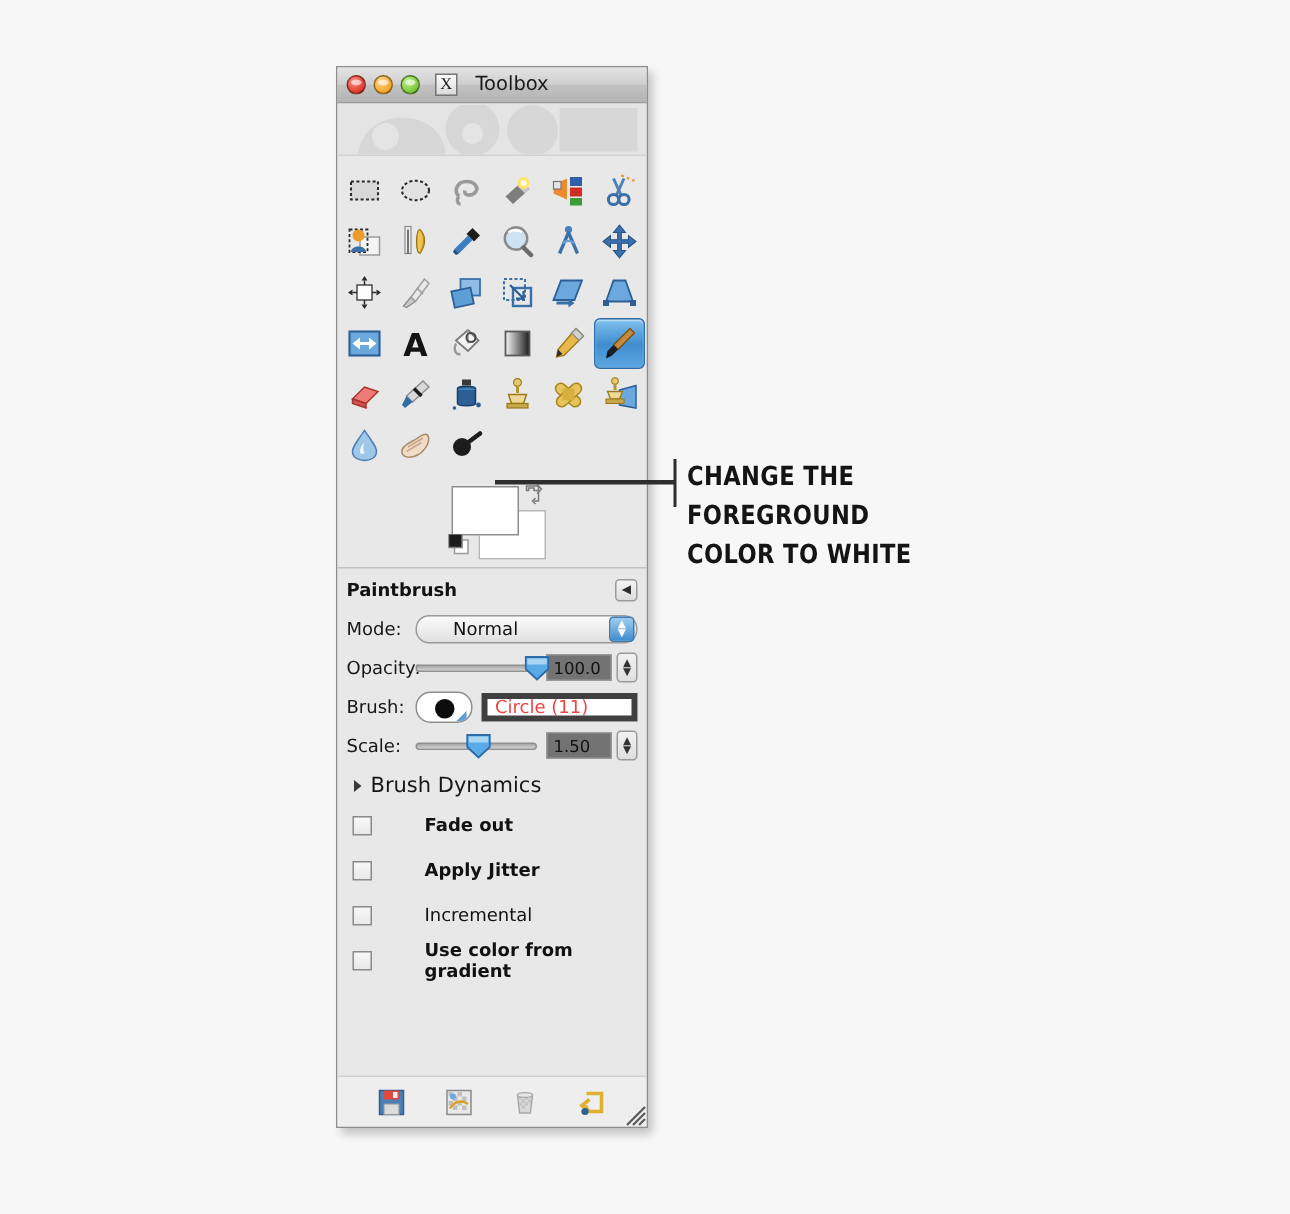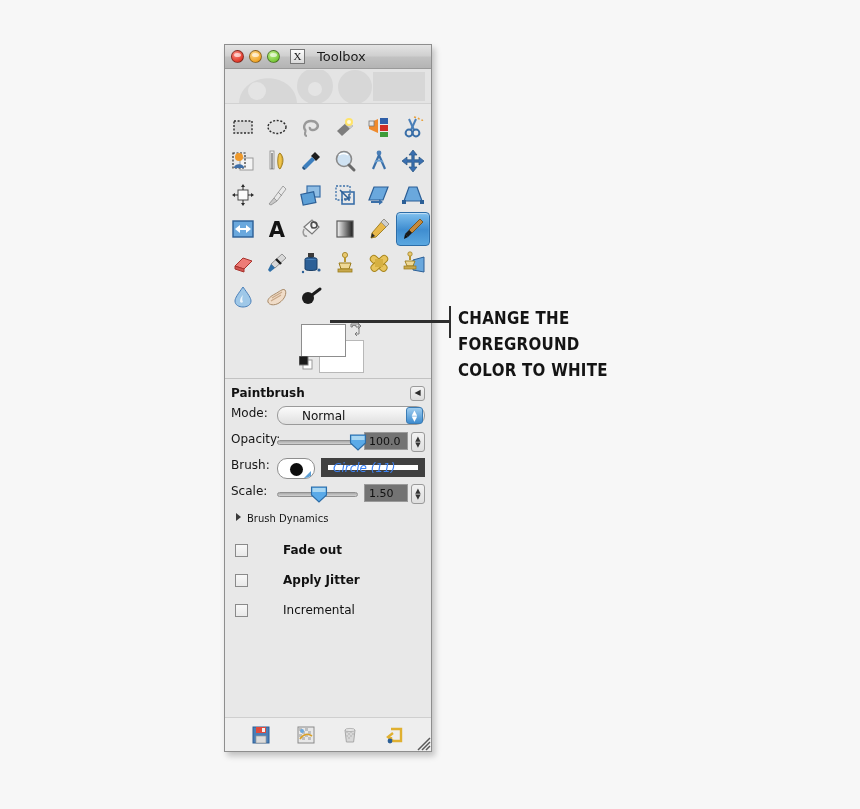--- a/index.html
+++ b/index.html
@@ -159,21 +159,21 @@
   #opt-collapse {
     width: 15px; height: 15px;
     background: linear-gradient(to bottom,#f4f4f4,#dcdcdc);
     border: 1px solid #9b9b9b;
     border-radius: 3px;
     box-sizing: border-box;
     display: flex; align-items: center; justify-content: center;
     font-size: 8px; color: #2b2b2b; line-height: 1;
   }
 
-  .row { display: flex; height: 26px; }
+  .row { display: flex; align-items: center; height: 26px; }
   .row-label {
     width: 46px; flex: 0 0 46px;
     font-size: 12px; color: #161616;
   }
 
   
   .combo {
     flex: 1 1 auto;
     height: 19px;
     background: linear-gradient(to bottom, #fbfbfb 0%, #ededed 52%, #e0e0e0 100%);
@@ -261,33 +261,32 @@
   }
   .brush-corner {
     position: absolute; right: 3px; bottom: 0px;
     width: 0; height: 0;
     border-left: 7px solid transparent;
     border-bottom: 7px solid #5c9fd6;
   }
   .brush-entry {
     flex: 1 1 auto; height: 19px;
     background: #ffffff;
-    border: 7px solid #404040;
-    box-sizing: border-box;
-    font-size: 12px; color: #3b82f6;
+    border: 4px solid #404040;
+    box-sizing: border-box;
+    font-size: 12px; color: #ef4444;
     display: flex; align-items: center;
     padding-left: 5px;
-    font-style: italic;
   }
 
   
   .expander {
-    display: flex; align-items: flex-start;
+    display: flex; align-items: center;
     height: 22px; margin-top: 3px;
-    font-size: 10px; color: #161616;
+    font-size: 14px; color: #161616;
     padding-left: 5px;
   }
   .exp-tri {
     width: 0; height: 0;
     border-top: 4px solid transparent;
     border-bottom: 4px solid transparent;
     border-left: 5px solid #3a3a3a;
     margin-right: 6px;
   }
 
@@ -712,20 +711,24 @@
       <span class="checkbox"></span>
       <span class="check-label bold">Fade out</span>
     </div>
     <div class="check-row">
       <span class="checkbox"></span>
       <span class="check-label bold">Apply Jitter</span>
     </div>
     <div class="check-row">
       <span class="checkbox"></span>
       <span class="check-label">Incremental</span>
+    </div>
+    <div class="check-row">
+      <span class="checkbox"></span>
+      <span class="check-label bold">Use color from gradient</span>
     </div>
   </div>
 
   <div id="bottombar">
     <div class="bottom-btn">
       <svg width="20" height="20" viewBox="0 0 20 20">
         <rect x="2" y="2" width="16" height="16" fill="#4a7fb8" stroke="#2c5f96" stroke-width="1"></rect>
         <rect x="5" y="2" width="10" height="6" fill="#e04a3c"></rect>
         <rect x="11" y="3" width="3" height="4" fill="#f2f2f2"></rect>
         <rect x="5" y="11" width="10" height="7" fill="#dcdcdc" stroke="#9a9a9a" stroke-width=".7"></rect>

